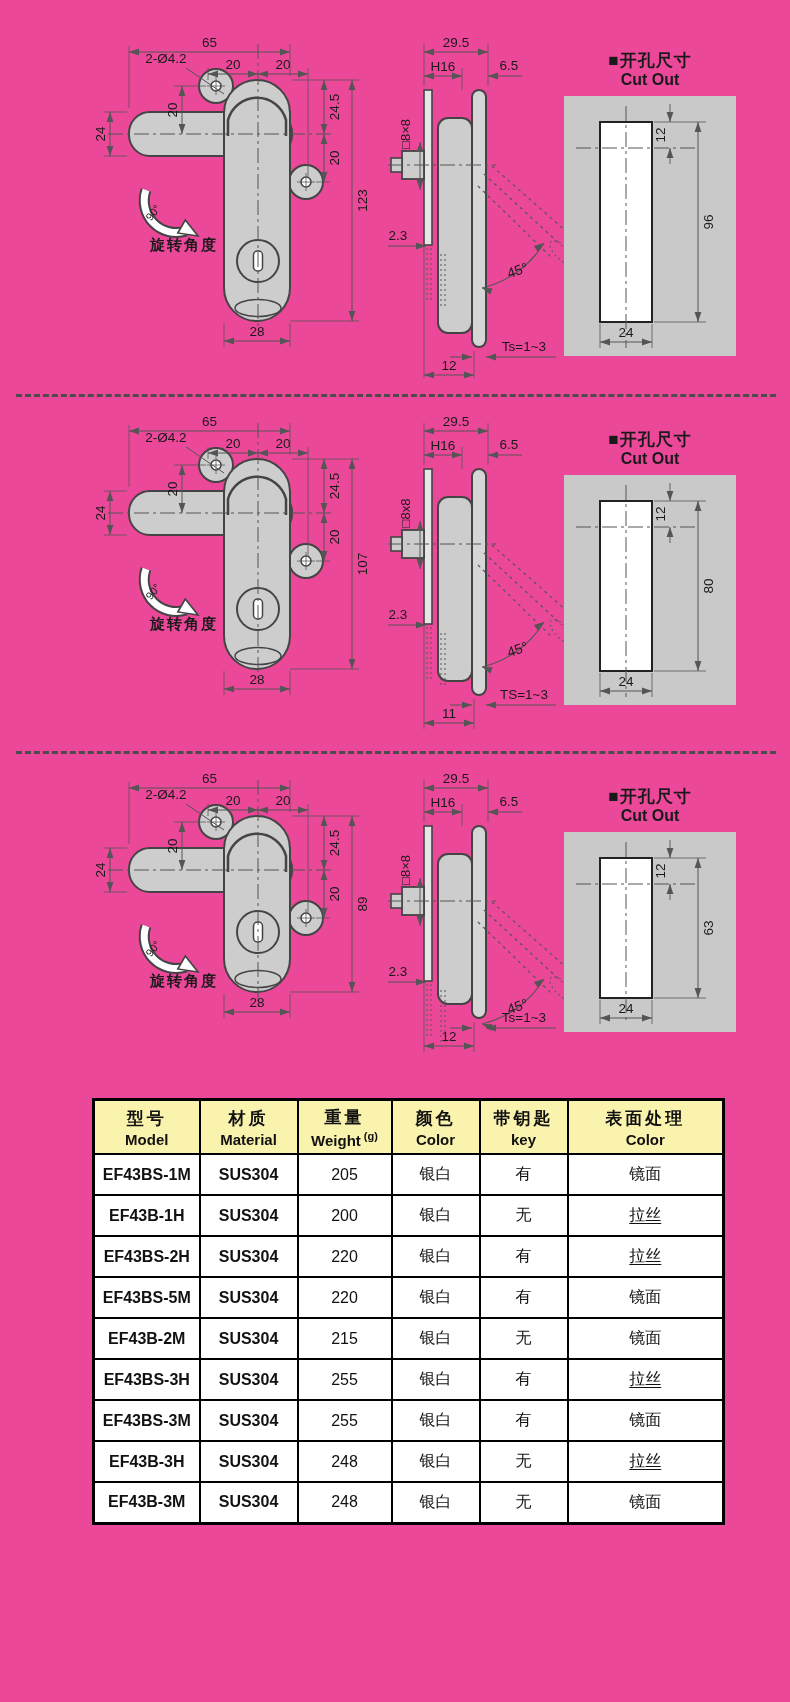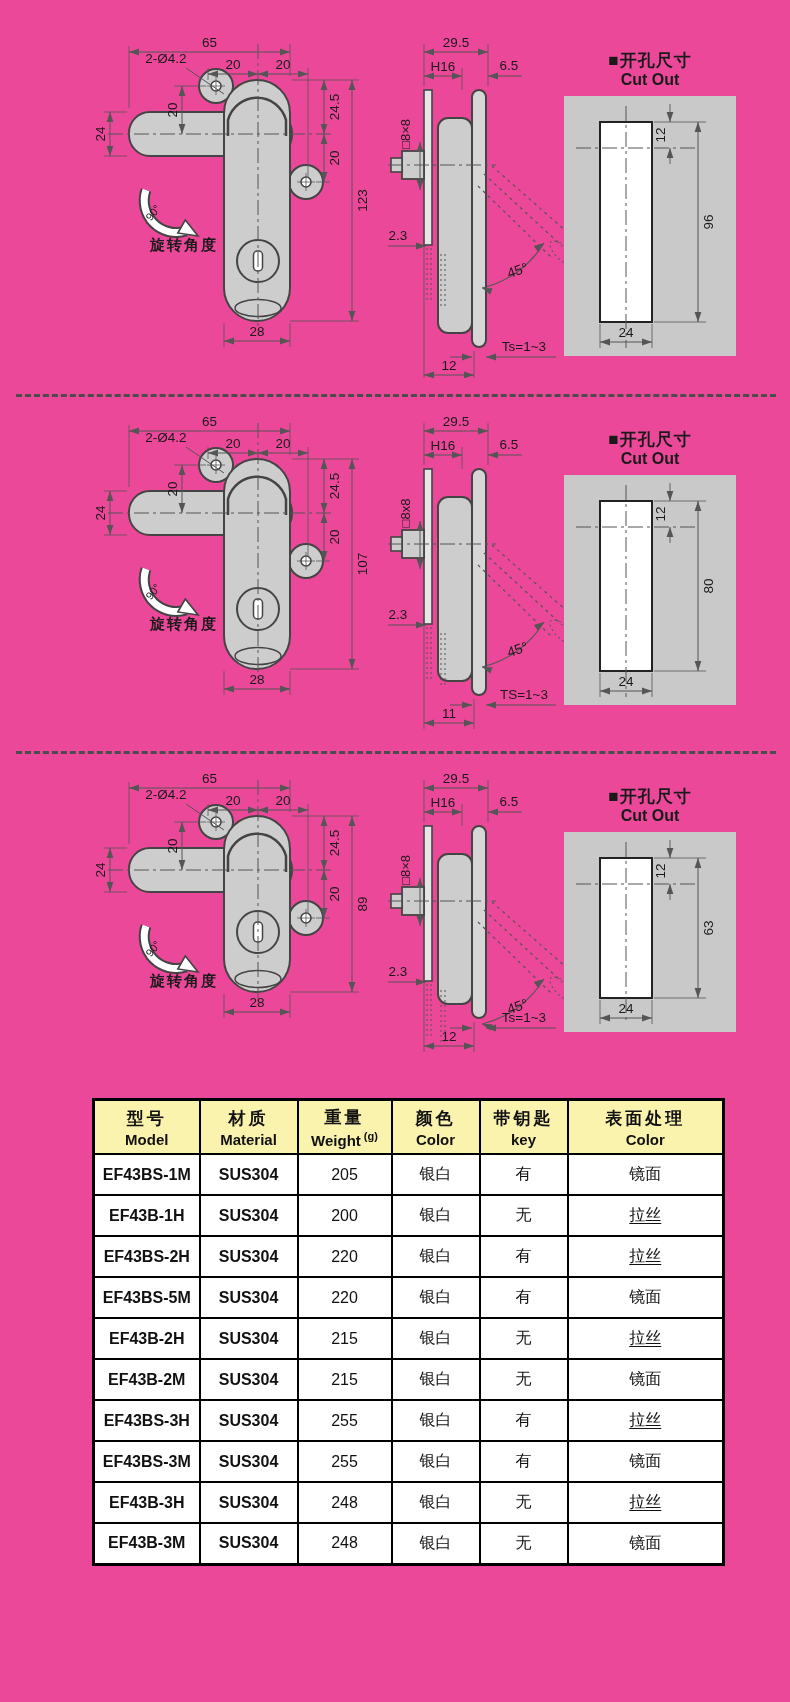--- a/index.html
+++ b/index.html
@@ -552,28 +552,20 @@
         </tr>
         <tr>
           <td class="model">EF43BS-5M</td>
           <td class="mat">SUS304</td>
           <td>220</td>
           <td>银白</td>
           <td>有</td>
           <td>镜面</td>
         </tr>
         <tr>
-          <td class="model">EF43B-2H</td>
-          <td class="mat">SUS304</td>
-          <td>215</td>
-          <td>银白</td>
-          <td>无</td>
-          <td class="u">拉丝</td>
-        </tr>
-        <tr>
           <td class="model">EF43B-2M</td>
           <td class="mat">SUS304</td>
           <td>215</td>
           <td>银白</td>
           <td>无</td>
           <td>镜面</td>
         </tr>
         <tr>
           <td class="model">EF43BS-3H</td>
           <td class="mat">SUS304</td>

